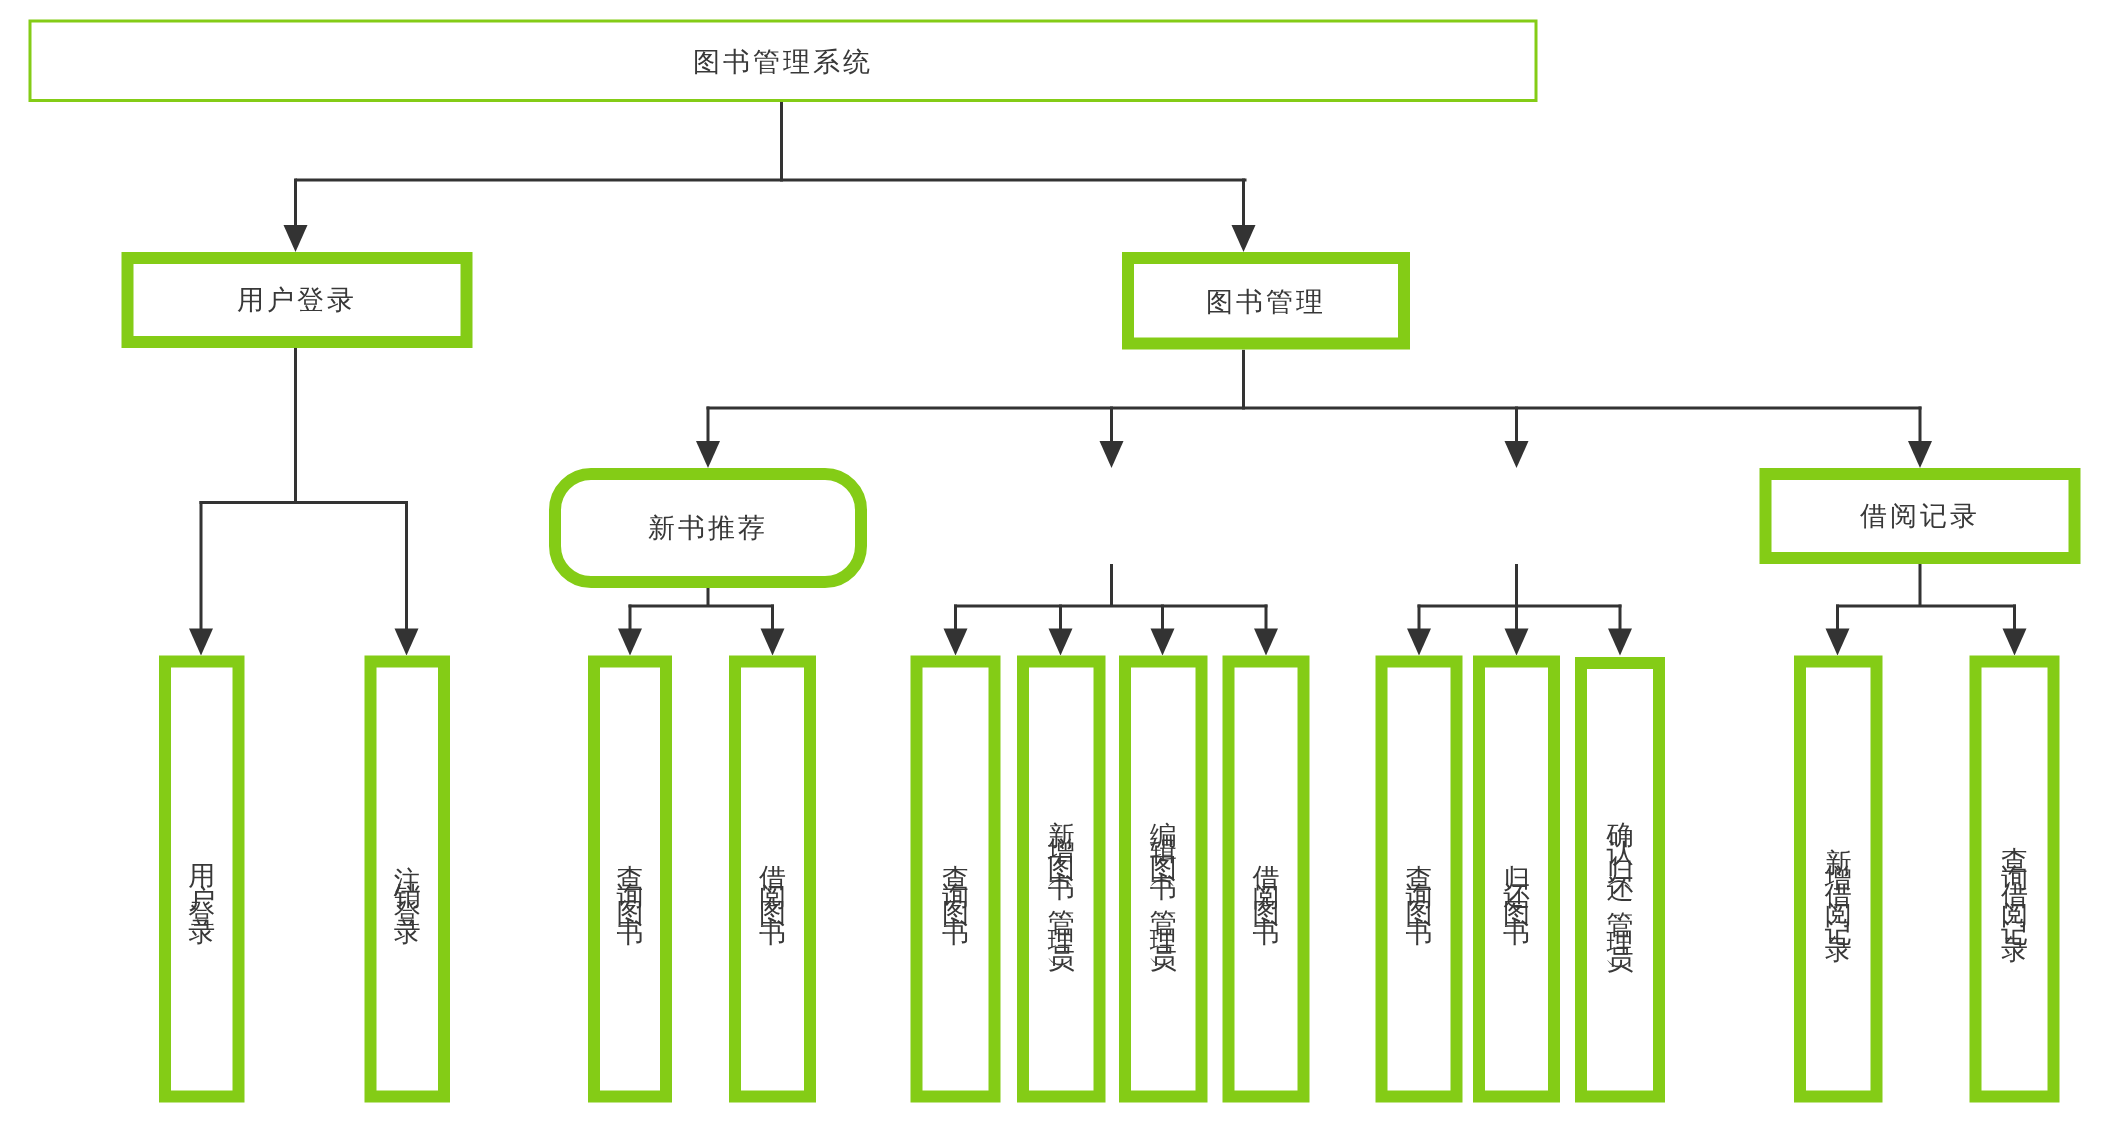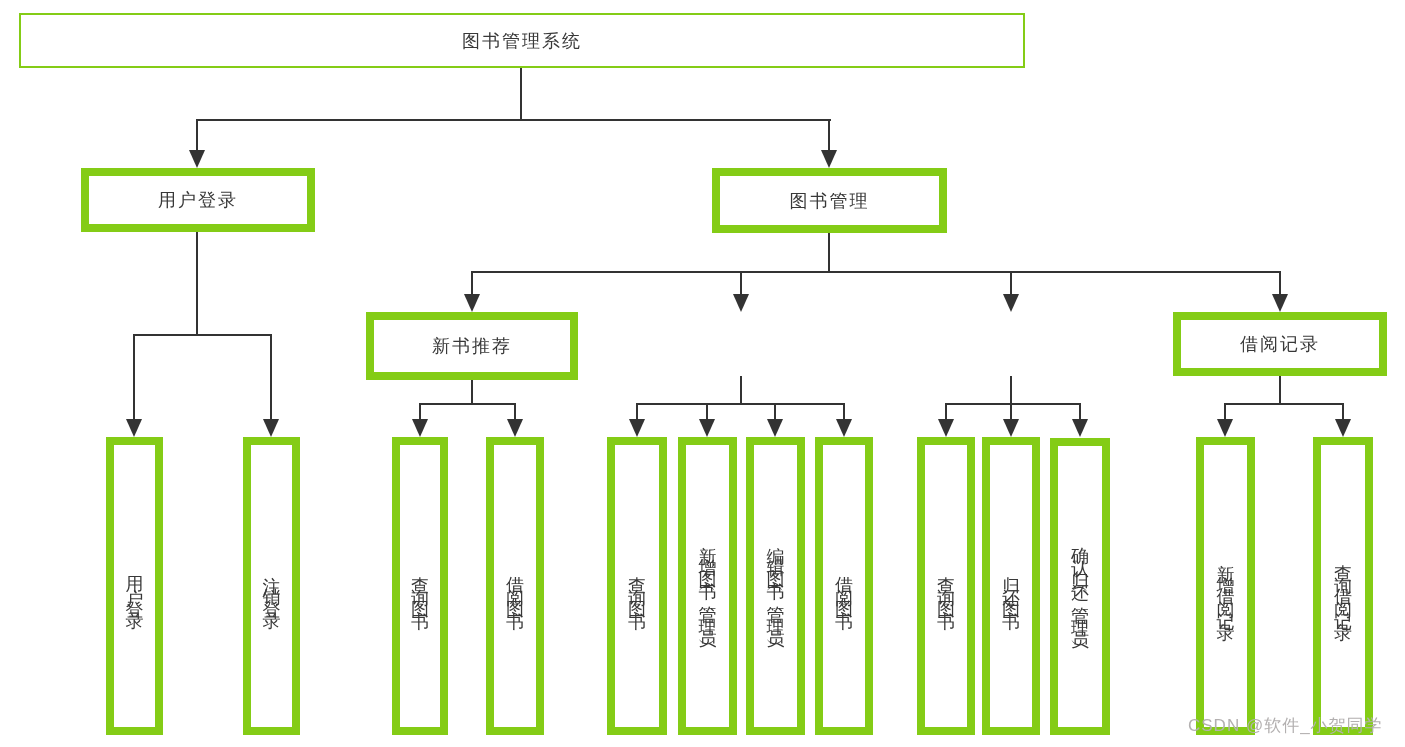--- a/index.html
+++ b/index.html
@@ -131,25 +131,25 @@
   <div class="line" style="left:1342px;top:403px;width:2px;height:18px;"></div>
   <div class="arrow" style="left:1335px;top:419px;"></div>
 
   <div class="box root" style="left:19px;top:13px;width:1006px;height:55px;">
     <span class="lbl">图书管理系统</span>
   </div>
 
   <div class="box" style="left:81px;top:168px;width:234px;height:64px;">
     <span class="lbl">用户登录</span>
   </div>
-  <div class="box" style="left:712px;top:168px;width:235px;height:65px;font-family:Liberation Mono, monospace;">
+  <div class="box" style="left:748px;top:168px;width:192px;height:65px;font-family:Liberation Mono, monospace;">
     <span class="lbl">图书管理</span>
   </div>
 
-  <div class="box" style="left:366px;top:312px;width:212px;height:68px;">
+  <div class="box" style="left:366px;top:312px;width:212px;height:80px;border-radius:28px;">
     <span class="lbl">新书推荐</span>
   </div>
   <div class="box" style="left:1173px;top:312px;width:214px;height:64px;text-align:right;">
     <span class="lbl">借阅记录</span>
   </div>
 
   <div class="box vert" style="left:106px;top:437px;width:57px;height:298px;">
     <span class="lbl">用户登录</span>
   </div>
   <div class="box vert" style="left:243px;top:437px;width:57px;height:298px;">
@@ -186,15 +186,14 @@
     <span class="lbl">确认归还（管理员）</span>
   </div>
 
   <div class="box vert" style="left:1196px;top:437px;width:59px;height:298px;">
     <span class="lbl">新增借阅记录</span>
   </div>
   <div class="box vert" style="left:1313px;top:437px;width:60px;height:298px;">
     <span class="lbl">查询借阅记录</span>
   </div>
 
-  <div id="watermark">CSDN @软件_小贺同学</div>
 
 </div>
 
 </body></html>

